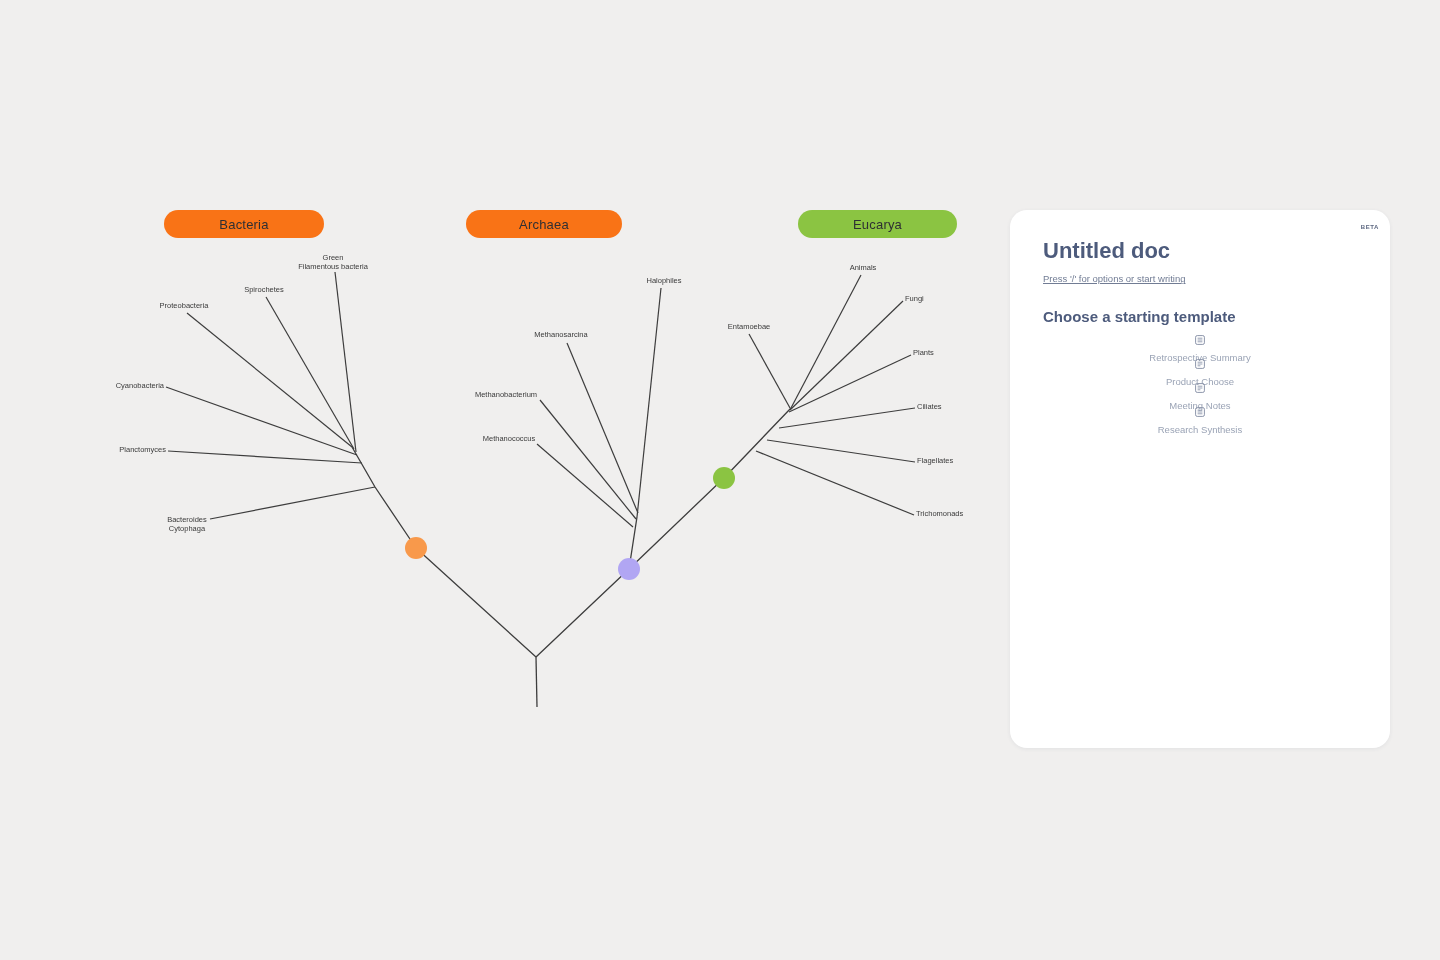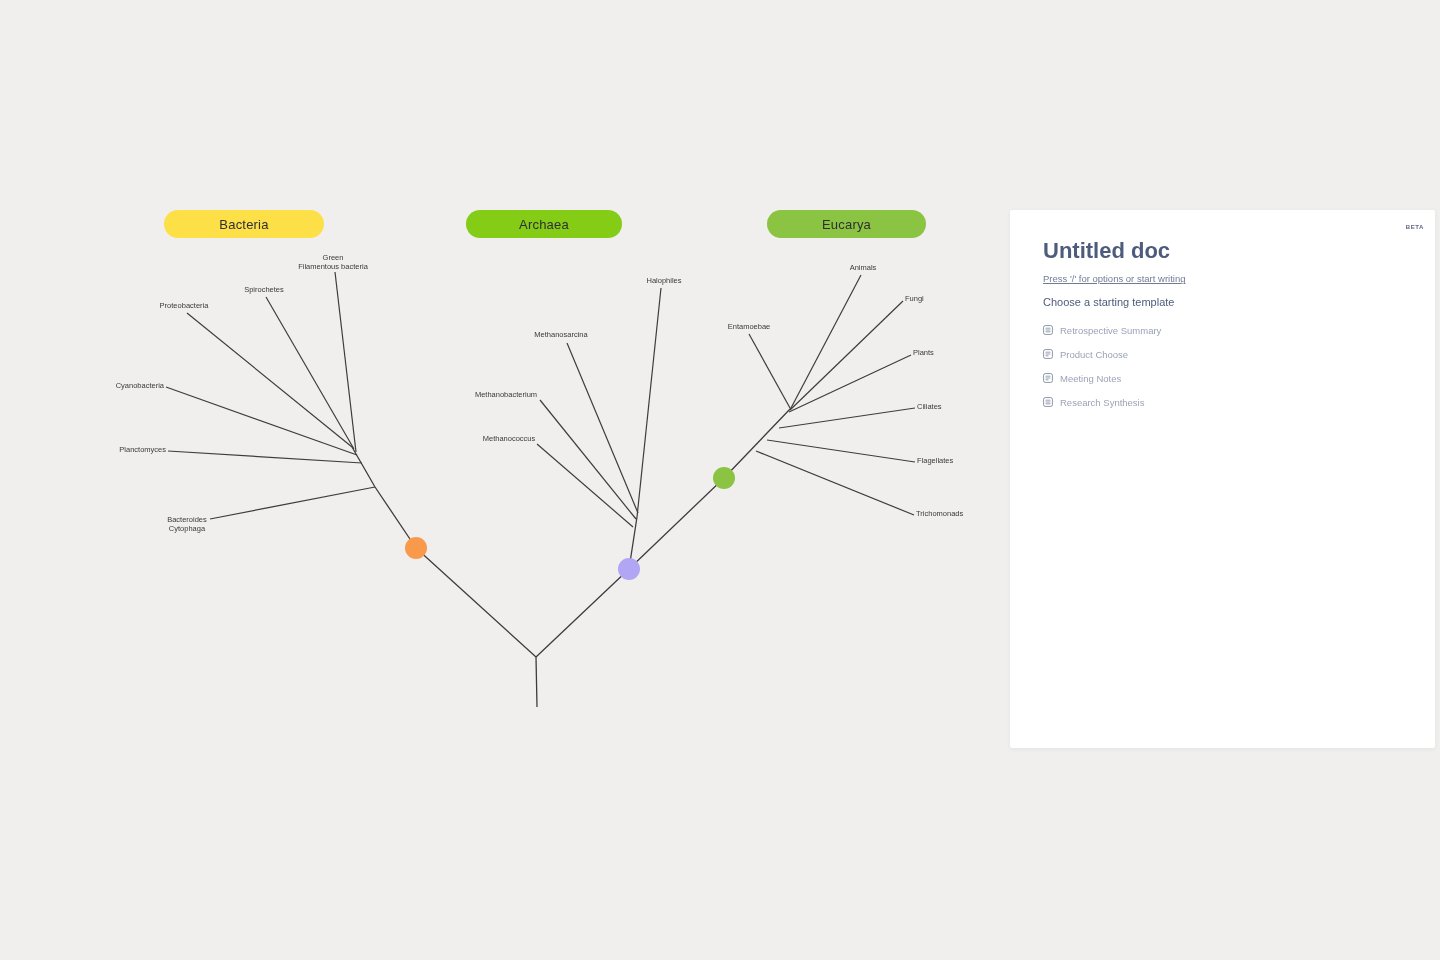--- a/index.html
+++ b/index.html
@@ -29,30 +29,30 @@
     align-items: center;
     justify-content: center;
     font-size: 13px;
     font-weight: 500;
     color: #2e2f33;
     letter-spacing: 0.2px;
     cursor: pointer;
   }
   #pill-bacteria { left: 164px; top: 210px; width: 160px; }
   #pill-archaea  { left: 466px; top: 210px; width: 156px; }
-  #pill-eucarya  { left: 767px; top: 210px; width: 159px; text-align: right; }
+  #pill-eucarya  { left: 798px; top: 210px; width: 159px; text-align: right; }
 
   .doc-card {
     position: absolute;
     left: 1010px;
     top: 210px;
-    width: 425px;
+    width: 380px;
     height: 538px;
     background: #ffffff;
-    border-radius: 2px;
+    border-radius: 17px;
     box-shadow: 0 1px 4px rgba(40,50,80,0.07);
     box-sizing: border-box;
     padding: 28px 33px 0 33px;
   }
   .beta-badge {
     position: absolute;
     top: 14px;
     right: 11px;
     font-size: 6px;
     font-weight: 700;
@@ -67,35 +67,36 @@
     cursor: text;
   }
   .doc-placeholder {
     margin-top: 9px;
     font-size: 9.5px;
     color: #717c94;
     cursor: text;
     text-decoration: underline;
   }
   .tpl-heading {
-    margin-top: 12px;
-    font-size: 11px;
-    font-weight: 400;
+    margin-top: 24px;
+    font-size: 15px;
+    font-weight: 700;
     color: #4d5b7c;
   }
   .tpl-list {
     margin-top: 10px;
   }
   .tpl-item {
     display: flex;
     align-items: center;
     gap: 7px;
     height: 24px;
     cursor: pointer;
     border-radius: 4px;
+    flex-direction: column;
   }
   .tpl-item .tpl-icon {
     width: 10px;
     height: 10px;
     flex: 0 0 auto;
     display: block;
   }
   .tpl-item .tpl-label {
     font-size: 9.5px;
     color: #9aa3b5;
@@ -145,24 +146,24 @@
       <text x="917" y="409" text-anchor="start" fill="#3a3a3a" font-size="7.5" font-family="&quot;Liberation Sans&quot;, sans-serif">Ciliates</text>
       <line x1="915" y1="462" x2="767" y2="440" stroke="#3d3d3d" stroke-width="1.2"></line>
       <text x="917" y="463" text-anchor="start" fill="#3a3a3a" font-size="7.5" font-family="&quot;Liberation Sans&quot;, sans-serif">Flagellates</text>
       <line x1="914" y1="515" x2="756" y2="451" stroke="#3d3d3d" stroke-width="1.2"></line>
       <text x="916" y="516" text-anchor="start" fill="#3a3a3a" font-size="7.5" font-family="&quot;Liberation Sans&quot;, sans-serif">Trichomonads</text>
       <circle cx="416" cy="548" r="11" fill="#f8994b"></circle>
       <circle cx="629" cy="569" r="11" fill="#b1a6f3"></circle>
       <circle cx="724" cy="478" r="11" fill="#8bc442"></circle>
     </svg>
 
-  <div class="pill" id="pill-bacteria" style="background: #fde047; align-items: center;">
+  <div class="pill" id="pill-bacteria" style="background: #f97316; align-items: center;">
     <span>Bacteria</span>
   </div>
-  <div class="pill" id="pill-archaea" style="background: #84cc16;">
+  <div class="pill" id="pill-archaea" style="background: #f97316;">
     <span>Archaea</span>
   </div>
   <div class="pill" id="pill-eucarya" style="background: rgb(139, 196, 66);">
     <span>Eucarya</span>
   </div>
 
   <div class="doc-card">
     <div class="beta-badge">BETA</div>
     <div class="doc-title">Untitled doc</div>
     <div class="doc-placeholder">Press '/' for options or start writing</div>

